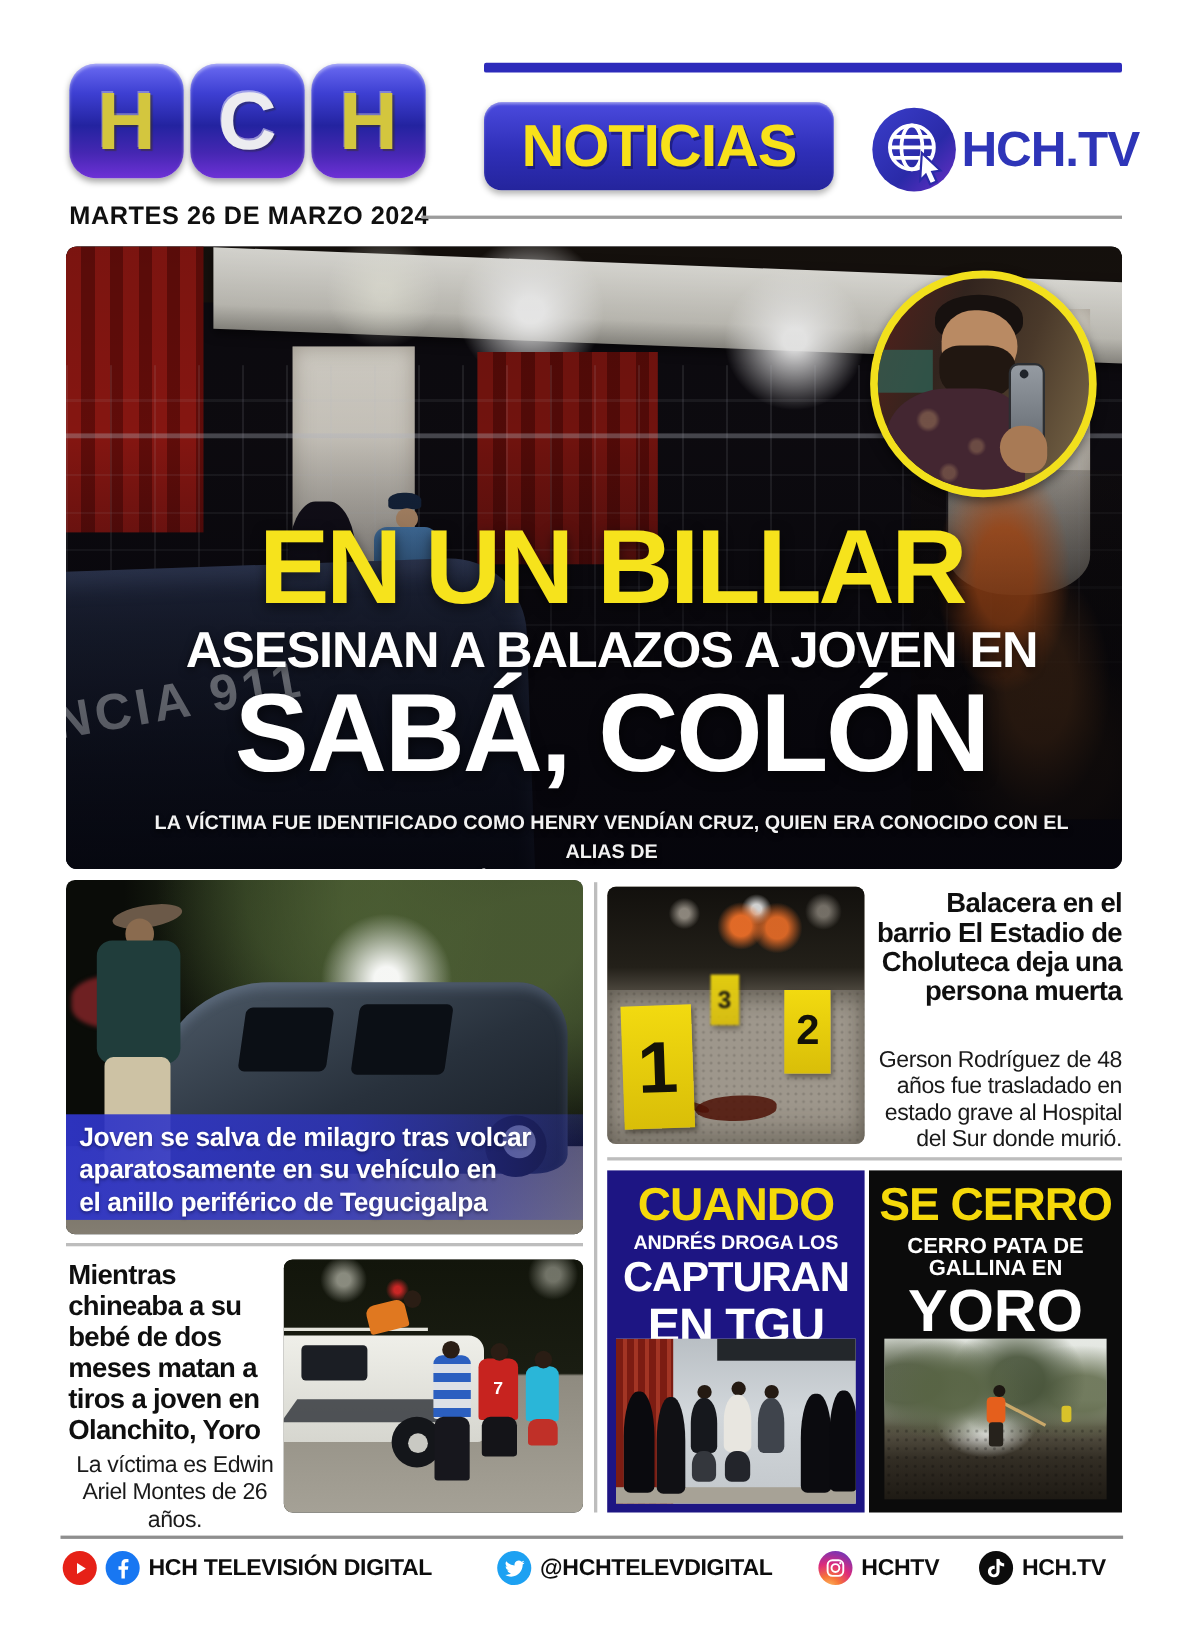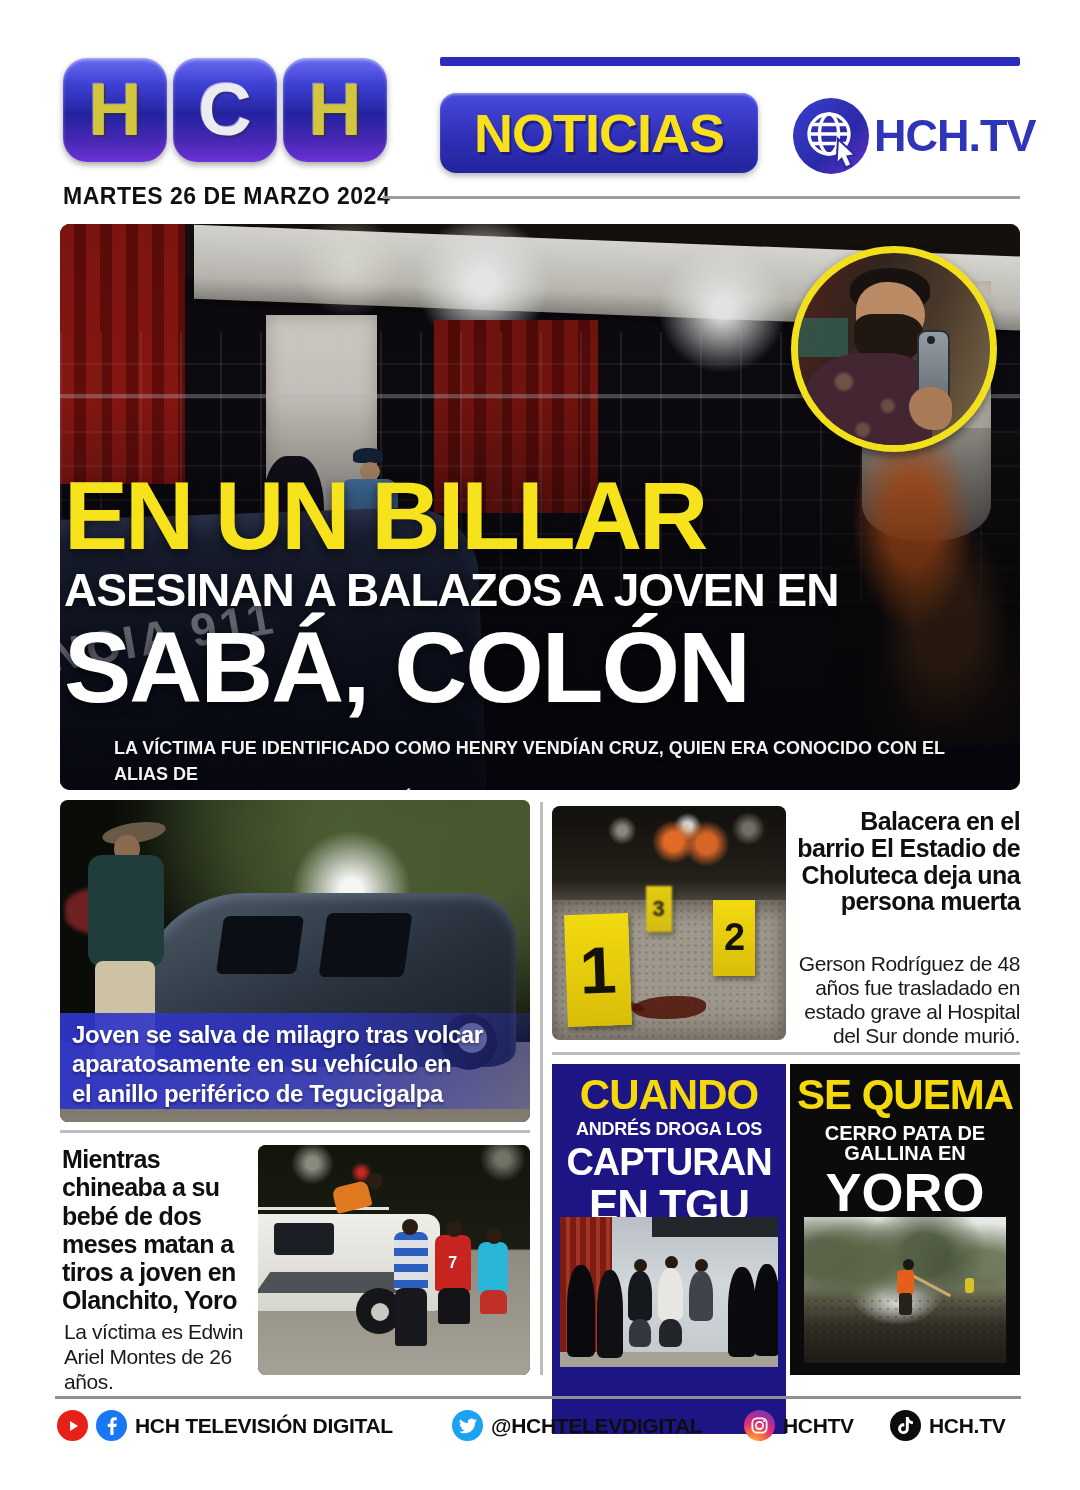--- a/index.html
+++ b/index.html
@@ -64,21 +64,21 @@
       radial-gradient(ellipse at 40% 30%, rgba(205,90,25,.85) 0 14%, rgba(0,0,0,0) 34%),
       radial-gradient(ellipse at 55% 62%, rgba(120,70,30,.55) 0 18%, rgba(0,0,0,0) 40%),
       radial-gradient(circle at 62% 85%, #20160c 0 16%, rgba(0,0,0,0) 34%),
       linear-gradient(180deg, rgba(25,18,12,.2), rgba(12,9,6,.85));}
   .hero-shade{position:absolute;left:0;top:0;width:100%;height:100%;background:linear-gradient(180deg,rgba(0,0,0,.12) 0%,rgba(0,0,0,.05) 30%,rgba(3,3,8,.45) 62%,rgba(3,3,10,.72) 100%);}
   .officer-cap{position:absolute;background:#16263f;border-radius:45% 45% 20% 20%;}
   .officer-face{position:absolute;background:#c49a74;border-radius:50%;}
   .officer-body{position:absolute;background:linear-gradient(180deg,#4d82b8,#35608c);border-radius:12px 12px 4px 4px;}
   .dark-figure{position:absolute;background:#13101a;border-radius:40% 40% 8px 8px;}
 
-  .headline-stack{position:absolute;left:4px;top:249px;width:100%;z-index:5;}
+  .headline-stack{position:absolute;left:16px;top:249px;width:100%;text-align:center;z-index:5;}
   .hl-kicker{font-size:96px;line-height:.9;font-weight:900;color:#f6e31c;letter-spacing:-3px;text-shadow:0 4px 12px rgba(0,0,0,.55);}
   .hl-sub{margin-top:8px;font-size:46px;line-height:1;font-weight:800;color:#ffffff;letter-spacing:-1px;text-shadow:0 3px 8px rgba(0,0,0,.55);}
   .hl-loc{margin-top:8px;font-size:101px;line-height:.92;font-weight:900;color:#ffffff;letter-spacing:-2px;text-shadow:0 4px 12px rgba(0,0,0,.6);}
   .hl-dek{margin:22px auto 0;max-width:860px;font-size:18px;line-height:1.42;font-weight:700;color:#f2f2f2;text-shadow:0 2px 5px rgba(0,0,0,.7);}
 
   .inset-circle{position:absolute;left:731px;top:22px;width:206px;height:206px;border:7px solid #f2e01c;border-radius:50%;overflow:hidden;z-index:6;
     background:linear-gradient(110deg,#55201b 0%,#32241e 32%,#4a392a 62%,#7c6a4a 100%);box-shadow:0 4px 10px rgba(0,0,0,.5);}
   .selfie-window{position:absolute;left:0;top:34%;width:26%;height:20%;background:#2e6b5e;opacity:.65;}
   .selfie-hair{position:absolute;left:27%;top:8%;width:42%;height:22%;background:#17110f;border-radius:50% 50% 40% 40%;}
   .selfie-face{position:absolute;left:30%;top:15%;width:36%;height:34%;background:#b98a63;border-radius:46% 54% 52% 48%;}
@@ -113,21 +113,21 @@
   .crash .hat{position:absolute;left:9%;top:7%;width:64px;height:20px;background:#6b5948;border-radius:50%;transform:rotate(-9deg);}
   .crash .head{position:absolute;left:11.5%;top:11%;width:26px;height:28px;background:#8a6b4f;border-radius:50%;}
   .crash .shirt{position:absolute;left:6%;top:17%;width:76px;height:112px;background:#203d3b;border-radius:14px;}
   .crash .pants{position:absolute;left:7.5%;top:50%;width:60px;height:108px;background:#cdc2a4;border-radius:8px;}
   .crash-caption{position:absolute;left:60px;top:1013px;width:470px;height:96px;z-index:3;
     background:linear-gradient(90deg,rgba(47,53,199,.95) 0%,rgba(47,53,199,.78) 55%,rgba(47,53,199,.28) 100%);
     color:#fff;font-weight:800;font-size:24px;line-height:1.22;padding:7px 12px;letter-spacing:-.4px;text-shadow:0 2px 3px rgba(0,0,30,.4);}
 
   
   .olanchito-hl{position:absolute;left:62px;top:1145px;width:198px;font-size:25px;line-height:1.13;font-weight:800;color:#0f0f0f;letter-spacing:-.6px;}
-  .olanchito-body{position:absolute;left:64px;top:1320px;width:190px;font-size:21px;line-height:1.18;font-weight:500;color:#1a1a1a;letter-spacing:-.4px;}
+  .olanchito-body{position:absolute;left:64px;top:1320px;width:190px;font-size:21px;line-height:1.18;font-weight:500;color:#1a1a1a;letter-spacing:-.4px;text-align:center;}
 
   
   .pickup{left:258px;top:1145px;width:272px;height:230px;background:#101308;}
   .pickup .bgfx{position:absolute;inset:0;background:
       radial-gradient(circle at 20% 8%, rgba(255,255,240,.5) 0 2%, transparent 7%),
       radial-gradient(circle at 90% 6%, rgba(255,255,240,.4) 0 2%, transparent 7%),
       radial-gradient(circle at 38% 12%, rgba(220,40,40,.9) 0 1.2%, transparent 4%),
       linear-gradient(180deg,#12150b 0%,#1a1d12 45%,#8f8b80 46%,#a5a196 100%);}
   .pickup .truck{position:absolute;left:-5%;top:30%;width:72%;height:42%;background:linear-gradient(180deg,#efefe9,#d6d6cf);border-radius:10px 14px 6px 6px;}
   .pickup .twin{position:absolute;left:6%;top:34%;width:22%;height:14%;background:#1b1e24;border-radius:4px;}
@@ -152,21 +152,21 @@
     background-image:radial-gradient(rgba(0,0,0,.14) 1px, transparent 1.6px);background-size:7px 7px;
     box-shadow:inset 0 10px 16px rgba(30,25,18,.35), inset 0 -14px 22px rgba(40,35,28,.3);}
   .marker{position:absolute;background:linear-gradient(180deg,#f2da10,#d9be08);color:#141208;font-weight:900;display:flex;align-items:center;justify-content:center;box-shadow:2px 3px 5px rgba(20,15,5,.45);}
   .blood{position:absolute;left:34%;bottom:9%;width:32%;height:10%;background:#4e1206;border-radius:62% 38% 55% 45%;opacity:.85;}
   .blood2{position:absolute;left:30%;bottom:13%;width:10%;height:3%;background:#4e1206;transform:rotate(18deg);border-radius:40%;opacity:.8;}
 
   .choluteca-hl{position:absolute;left:792px;top:808px;width:228px;text-align:right;font-size:25px;line-height:1.07;font-weight:800;color:#0f0f0f;letter-spacing:-.6px;}
   .choluteca-body{position:absolute;left:792px;top:952px;width:228px;text-align:right;font-size:21px;line-height:1.14;font-weight:500;color:#1a1a1a;letter-spacing:-.4px;}
 
   
-  .box-blue{position:absolute;left:552px;top:1064px;width:234px;height:370px;background:#1d1583;text-align:center;}
+  .box-blue{position:absolute;left:552px;top:1064px;width:234px;height:311px;background:#1d1583;text-align:center;}
   .box-black{position:absolute;left:790px;top:1064px;width:230px;height:311px;background:#0b0b0b;text-align:center;}
   .bx-kicker{margin-top:10px;font-size:42px;line-height:1;font-weight:900;color:#f5d90a;letter-spacing:-1px;}
   .bx-small{margin-top:4px;font-size:18px;line-height:1;font-weight:800;color:#ffffff;letter-spacing:-.2px;}
   .bx-big{margin-top:5px;font-size:38px;line-height:1;font-weight:900;color:#ffffff;letter-spacing:-1px;}
   .bx-big2{margin-top:3px;font-size:44px;line-height:1;font-weight:900;color:#ffffff;letter-spacing:-1px;}
   .bx-small2{margin-top:7px;font-size:20px;line-height:1;font-weight:800;color:#ffffff;}
   .bx-big3{margin-top:6px;font-size:36px;line-height:1;font-weight:900;color:#ffffff;letter-spacing:-.5px;}
   .bx-big4{margin-top:2px;font-size:54px;line-height:1;font-weight:900;color:#ffffff;letter-spacing:0;}
 
   .captura-photo{position:absolute;left:8px;top:153px;width:218px;height:150px;overflow:hidden;background:linear-gradient(180deg,#b9bfc4 0%,#d2d7db 45%,#c2c7cb 100%);}
@@ -378,21 +378,21 @@
       <div class="fig" style="left:45%;top:34%;width:25px;height:52px;background:#e8e6e0;"></div>
       <div class="fig" style="left:45.5%;top:68%;width:23px;height:28px;background:#23252b;"></div>
       <div class="fig-head" style="left:62%;top:28%;"></div>
       <div class="fig" style="left:59%;top:36%;width:24px;height:50px;background:#3f444c;"></div>
       <div class="fig" style="left:77%;top:33%;width:28px;height:90px;background:#0b0b0f;"></div>
       <div class="fig" style="left:89%;top:31%;width:26px;height:92px;background:#0a0a0e;"></div>
     </div>
   </section>
 
   <section class="box-black">
-    <div class="bx-kicker">SE QUEMA</div>
+    <div class="bx-kicker">SE CERRO</div>
     <div class="bx-small2">CERRO PATA DE GALLINA EN</div>
     <div class="bx-big4">YORO</div>
     <div class="quema-photo">
       <div class="speck"></div>
       <div class="ff-stick"></div>
       <div class="ff-vest"></div>
       <div class="ff-head"></div>
       <div class="ff-legs"></div>
       <div class="ff2"></div>
     </div>

